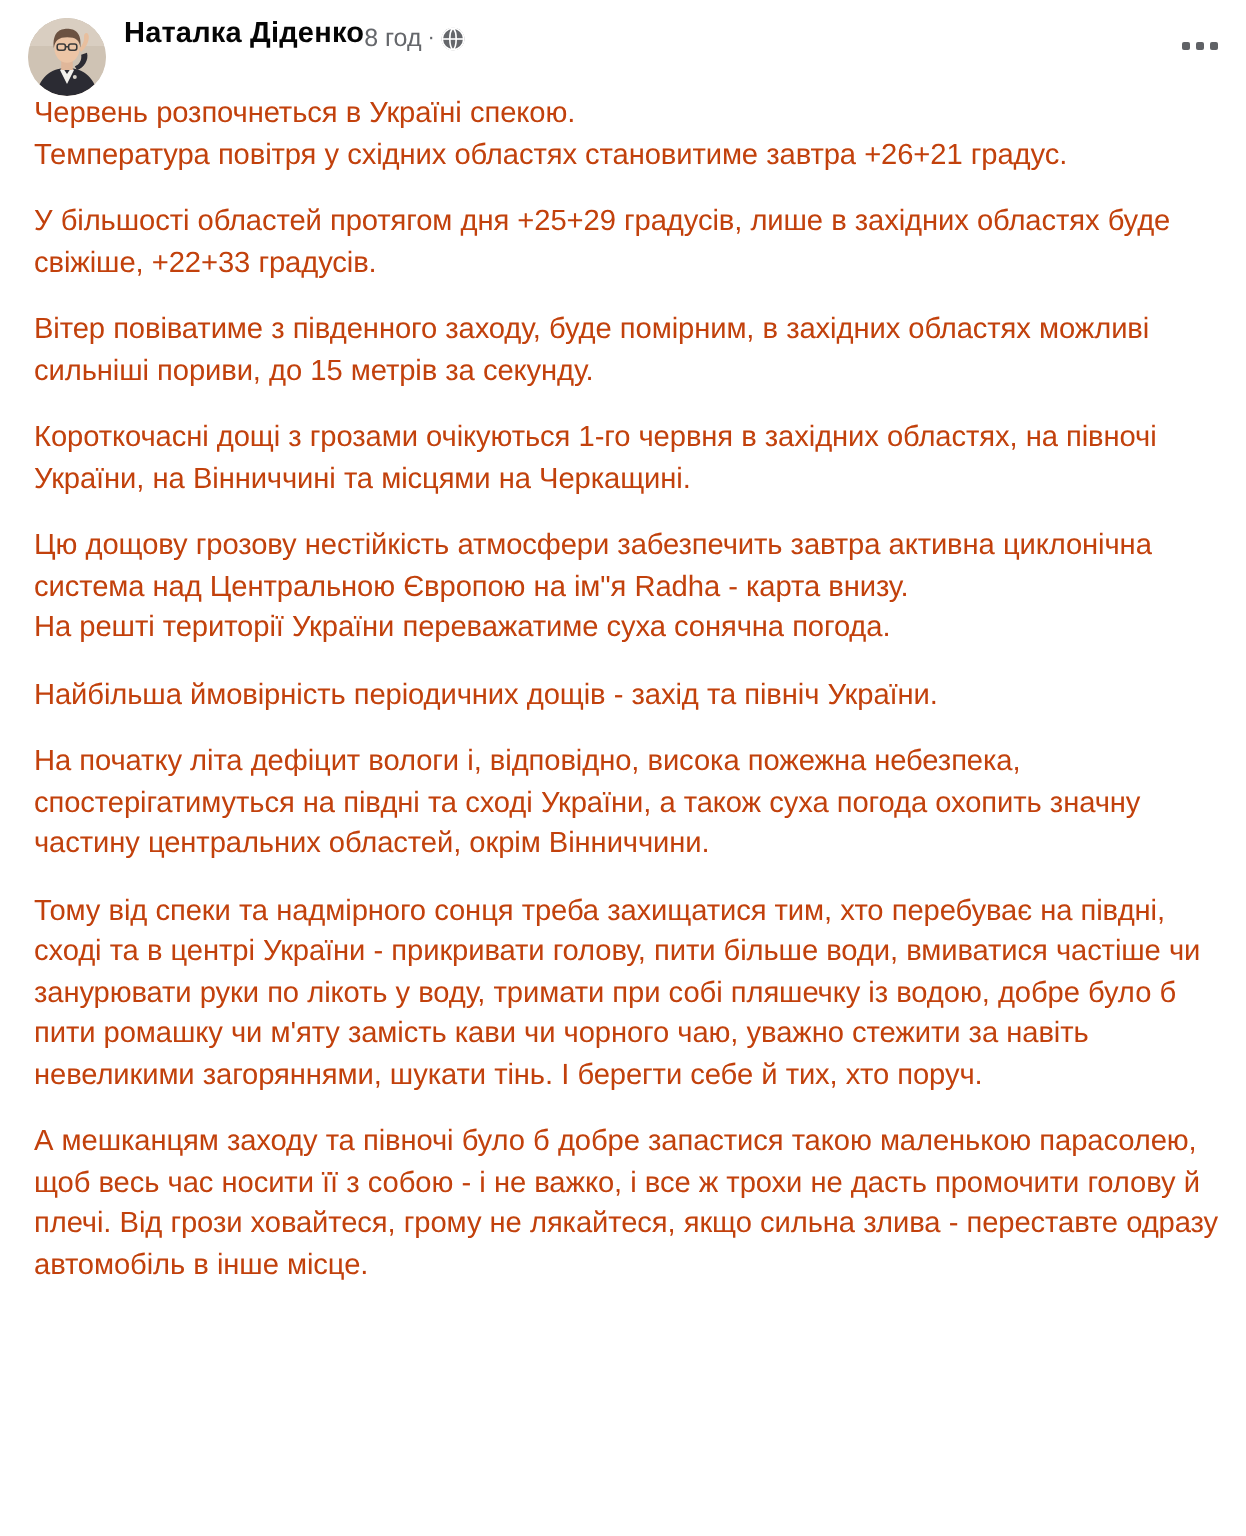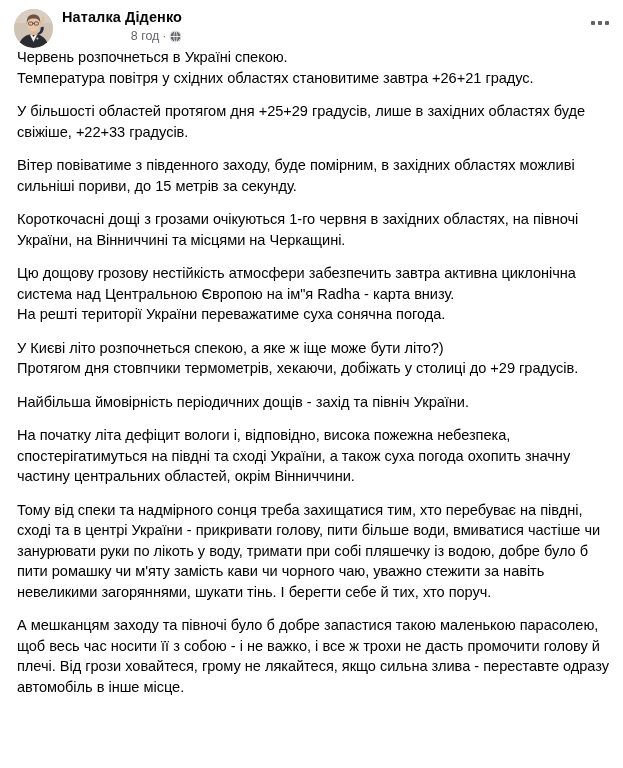--- a/index.html
+++ b/index.html
@@ -43,21 +43,21 @@
     overflow: hidden;
     position: relative;
     background: #d8cfc4;
     margin-top: 1px;
   }
   .avatar svg { display: block; width: 39px; height: 39px; }
 
   .header-meta {
     margin-left: 9px;
     display: flex;
-    flex-direction: column;
+    flex-direction: row;
     justify-content: flex-start;
     padding-top: 1px;
     min-width: 0;
   }
 
   .author-name {
     font-size: 14.5px;
     font-weight: bold;
     color: #050505;
     line-height: 17px;
@@ -99,21 +99,21 @@
   }
 
   
   .post-body {
     padding: 3px 13px 0 17px;
     box-sizing: border-box;
   }
   .para {
     font-size: 14.6px;
     line-height: 20.5px;
-    color: #000000;
+    color: #c2410c;
     margin: 0 0 13px 0;
     letter-spacing: -0.05px;
     word-spacing: 0.1px;
   }
   .para:last-child { margin-bottom: 0; }
   .para .ln { display: block; }
 </style>
 </head>
 <body>
 
@@ -191,24 +191,20 @@
 
     <p class="para">Вітер повіватиме з південного заходу, буде помірним, в західних областях можливі сильніші пориви, до 15 метрів за секунду.</p>
 
     <p class="para">Короткочасні дощі з грозами очікуються 1-го червня в західних областях, на півночі України, на Вінниччині та місцями на Черкащині.</p>
 
     <p class="para">
       <span class="ln">Цю дощову грозову нестійкість атмосфери забезпечить завтра активна циклонічна система над Центральною Європою на ім"я Radha - карта внизу.</span>
       <span class="ln">На решті території України переважатиме суха сонячна погода.</span>
     </p>
 
-    <p class="para">
-      <span class="ln">У Києві літо розпочнеться спекою, а яке ж іще може бути літо?)</span>
-      <span class="ln">Протягом дня стовпчики термометрів, хекаючи, добіжать у столиці до +29 градусів.</span>
-    </p>
 
 
     <p class="para">Найбільша ймовірність періодичних дощів - захід та північ України.</p>
 
     <p class="para">На початку літа дефіцит вологи і, відповідно, висока пожежна небезпека, спостерігатимуться на півдні та сході України, а також суха погода охопить значну частину центральних областей, окрім Вінниччини.</p>
 
     <p class="para">Тому від спеки та надмірного сонця треба захищатися тим, хто перебуває на півдні, сході та в центрі України - прикривати голову, пити більше води, вмиватися частіше чи занурювати руки по лікоть у воду, тримати при собі пляшечку із водою, добре було б пити ромашку чи м'яту замість кави чи чорного чаю, уважно стежити за навіть невеликими загоряннями, шукати тінь. І берегти себе й тих, хто поруч.</p>
 
     <p class="para">А мешканцям заходу та півночі було б добре запастися такою маленькою парасолею, щоб весь час носити її з собою - і не важко, і все ж трохи не дасть промочити голову й плечі. Від грози ховайтеся, грому не лякайтеся, якщо сильна злива - переставте одразу автомобіль в інше місце.</p>
 

